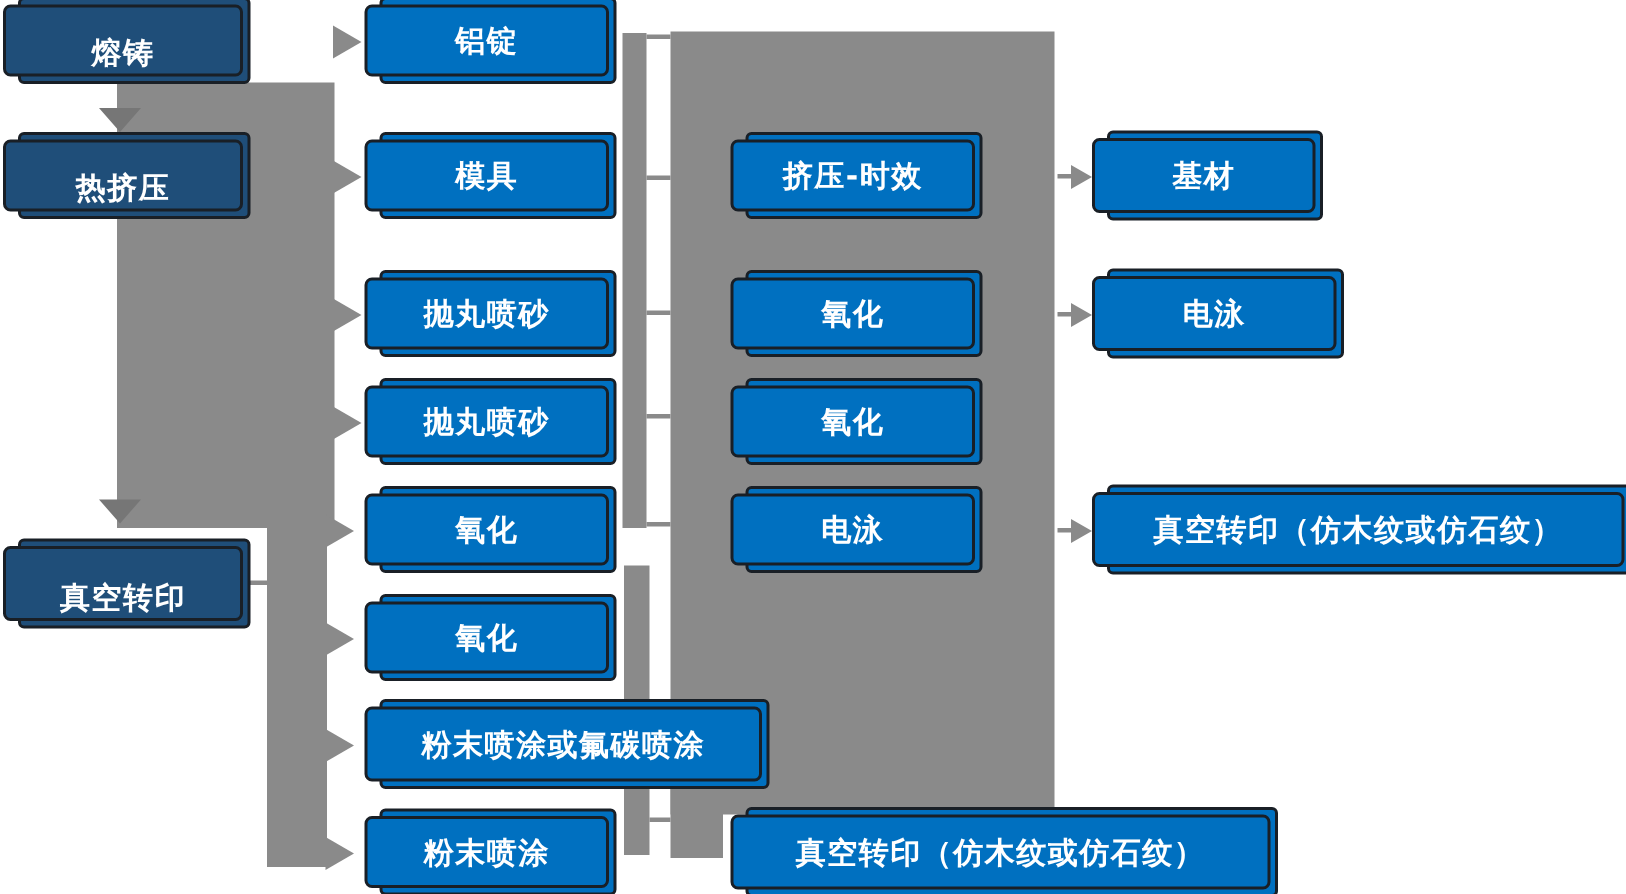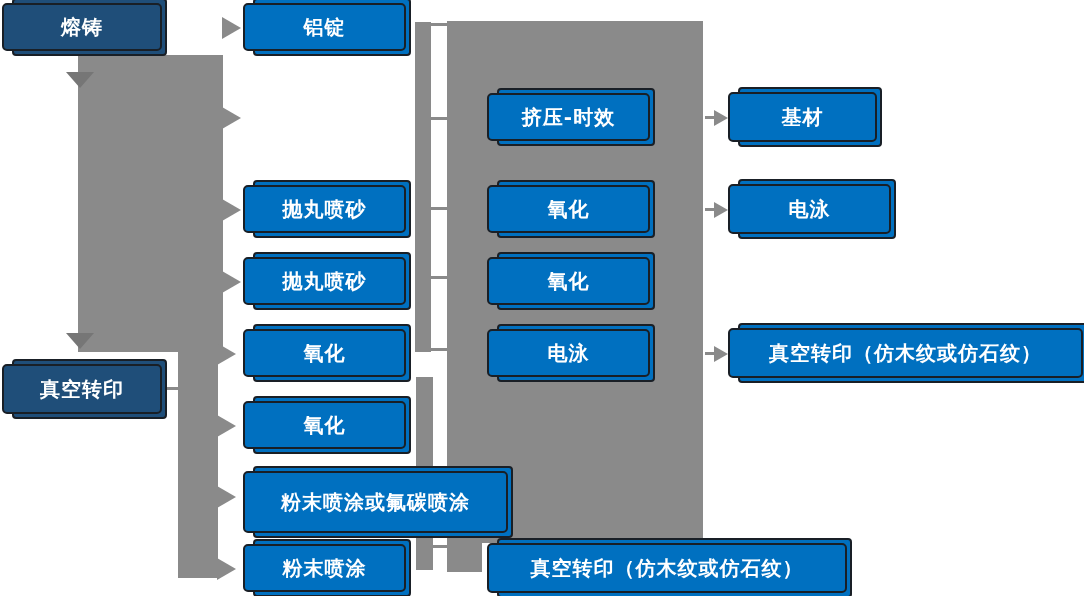--- a/index.html
+++ b/index.html
@@ -41,21 +41,21 @@
   .node.blue::before{background:var(--primary-blue);}
   .node.navy::before{background:var(--dark-navy);}
   .face{
     position:relative;z-index:1;box-sizing:border-box;width:100%;height:100%;
     border:2px solid var(--outline);border-radius:5px;
     display:flex;align-items:center;justify-content:center;
     color:var(--text-white);font-size:20px;font-weight:600;letter-spacing:1px;
     white-space:nowrap;
   }
   .node.blue .face{background:var(--primary-blue);}
-  .node.navy .face{background:var(--dark-navy);}
+  .node.navy .face{background:var(--dark-navy);align-items:flex-end;}
 </style>
 </head>
 <body>
 
 <div class="canvas">
 
   <div class="band" style="left:78px;top:55px;width:145px;height:297px"></div>
   <div class="band" style="left:178px;top:352px;width:40px;height:226px"></div>
   <div class="band" style="left:415px;top:22px;width:16px;height:330px"></div>
   <div class="band" style="left:416px;top:377px;width:17px;height:193px"></div>
@@ -93,29 +93,39 @@
   <div class="thin-arrow" style="left:705px;top:346px">
     <div class="shaft"></div>
     <div class="head"></div>
   </div>
 
   <div class="node navy" style="left:2px;top:3px;width:160px;height:48px">
     <div class="face">
         <span>熔铸</span>
       </div>
   </div>
+  <div class="node navy" style="left:2px;top:93px;width:160px;height:48px">
+    <div class="face">
+        <span>热挤压</span>
+      </div>
+  </div>
   <div class="node navy" style="left:2px;top:364px;width:160px;height:50px">
     <div class="face">
         <span>真空转印</span>
       </div>
   </div>
 
   <div class="node blue" style="left:243px;top:3px;width:163px;height:48px">
     <div class="face">
         <span>铝锭</span>
+      </div>
+  </div>
+  <div class="node blue" style="left:243px;top:93px;width:163px;height:48px">
+    <div class="face">
+        <span>模具</span>
       </div>
   </div>
   <div class="node blue" style="left:243px;top:185px;width:163px;height:48px">
     <div class="face">
         <span>抛丸喷砂</span>
       </div>
   </div>
   <div class="node blue" style="left:243px;top:257px;width:163px;height:48px">
     <div class="face">
         <span>抛丸喷砂</span>
@@ -124,21 +134,21 @@
   <div class="node blue" style="left:243px;top:329px;width:163px;height:48px">
     <div class="face">
         <span>氧化</span>
       </div>
   </div>
   <div class="node blue" style="left:243px;top:401px;width:163px;height:48px">
     <div class="face">
         <span>氧化</span>
       </div>
   </div>
-  <div class="node blue" style="left:243px;top:471px;width:265px;height:62px">
+  <div class="node blue" style="left:243px;top:471px;width:265px;height:50px">
     <div class="face">
         <span>粉末喷涂或氟碳喷涂</span>
       </div>
   </div>
   <div class="node blue" style="left:243px;top:544px;width:163px;height:48px">
     <div class="face">
         <span>粉末喷涂</span>
       </div>
   </div>
 

